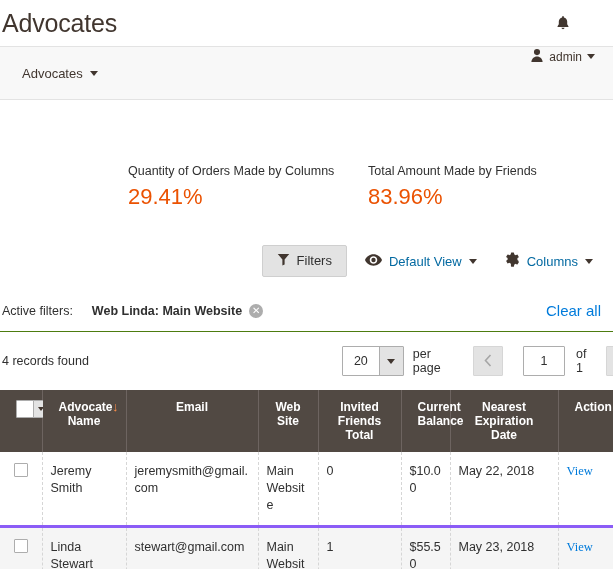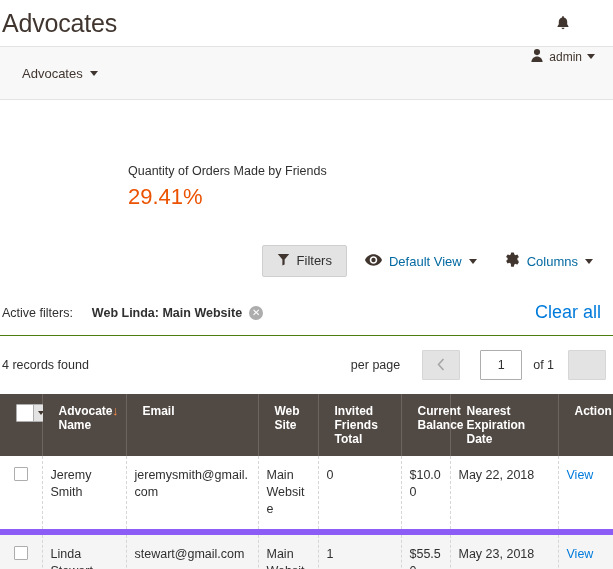--- a/index.html
+++ b/index.html
@@ -162,21 +162,21 @@
     background: #adadad;
     color: #ffffff;
     font-size: 10px;
     line-height: 14px;
     text-align: center;
     cursor: pointer;
     font-weight: normal;
   }
   .clear-all {
     margin-left: auto;
-    font-size: 18px;
+    font-size: 15px;
     color: #007bdb;
     cursor: pointer;
     padding-right: 4px;
   }
 
   
   .records-bar {
     display: flex;
     align-items: center;
     padding: 14px 6px 14px 2px;
@@ -247,21 +247,21 @@
   table.data-grid {
     width: 613px;
     border-collapse: collapse;
     table-layout: fixed;
   }
   table.data-grid thead th {
     background: #514943;
     color: #ffffff;
     font-size: 12px;
     font-weight: bold;
-    text-align: left;
+    text-align: center;
     padding: 10px 16px;
     vertical-align: top;
     border-right: 1px solid #6d6460;
     height: 44px;
   }
   table.data-grid thead th:last-child { border-right: none; margin-top: 28px; }
   th.th-select { width: 42px; padding: 9px 6px; }
   th.th-name   { width: 84px; position: relative; }
   th.th-email  { width: 132px; }
   th.th-site   { width: 60px; }
@@ -297,38 +297,38 @@
     align-items: center;
     justify-content: center;
   }
 
   table.data-grid tbody td {
     font-size: 12.5px;
     color: #303030;
     padding: 11px 8px;
     vertical-align: top;
     border-right: 1px dashed #d6d6d6;
-    border-bottom: 6px solid #8b5cf6;
+    border-bottom: 3px solid #8b5cf6;
     line-height: 1.35;
     word-wrap: break-word;
   }
   table.data-grid tbody td:last-child { border-right: none; }
   table.data-grid tbody tr.odd td { background: #ffffff; }
   table.data-grid tbody tr.even td { background: #f5f5f5; }
   td.td-select { text-align: center; padding-top: 12px; }
   .row-checkbox {
     width: 14px; height: 14px;
     border: 1px solid #adadad;
     background: #ffffff;
     border-radius: 1px;
     display: inline-block;
     cursor: pointer;
   }
   .view-link { color: #007bdb; cursor: pointer; }
-  td.td-action { padding-left: 10px; }
+  td.td-action { padding-left: 10px; font-family: Liberation Serif, serif; }
 </style>
 </head>
 <body>
 
 <div class="admin-header">
   <div class="page-heading">Advocates</div>
   <div class="header-tools">
     <span class="icon-btn">
       <svg width="17" height="17" viewBox="0 0 20 20" fill="none" stroke="#41362f" stroke-width="1.7">
         <circle cx="8.5" cy="8.5" r="6"></circle>
@@ -357,22 +357,26 @@
 <div class="breadcrumb-strip">
   <span class="breadcrumb-item">
     <span>Advocates</span>
     <span class="caret-down"></span>
   </span>
 </div>
 
 <div class="perf-wrap">
   <div class="perf-stats">
     <div class="stat-block">
-      <div class="stat-label">Quantity of Orders Made by Friends</div>
+      <div class="stat-label">Quantity of Orders Made by Columns</div>
       <div class="stat-value">29.41%</div>
+    </div>
+    <div class="stat-block">
+      <div class="stat-label">Total Amount Made by Friends</div>
+      <div class="stat-value">83.96%</div>
     </div>
   </div>
 </div>
 
 <div class="grid-toolbar">
   <div class="filters-btn">
     <span>
       <svg width="13" height="13" viewBox="0 0 14 14" fill="#41362f">
         <path d="M0.8 1h12.4L8.2 7v5.4L5.8 13.5V7L0.8 1z"></path>
       </svg>
@@ -408,20 +412,26 @@
   <span class="af-chip">
     <span>Web Linda: Main Website</span>
     <span class="af-remove">✕</span>
   </span>
   <span class="clear-all">Clear all</span>
 </div>
 
 <div class="records-bar">
   <span class="records-found">4 records found</span>
   <div class="pager">
+    <div class="limit-select">
+      <span class="limit-value">20</span>
+      <span class="limit-arrow">
+        <span class="caret-down"></span>
+      </span>
+    </div>
     <span class="per-page-text">per page</span>
     <div class="pg-btn pg-prev">
       <span>
         <svg width="8" height="13" viewBox="0 0 8 13" fill="none" stroke="#a6a6a6" stroke-width="1.6">
             <polyline points="6.5,1 1.5,6.5 6.5,12"></polyline>
           </svg>
       </span>
     </div>
     <input class="pg-input" readonly="" value="1" style="">
     <span class="pg-of">of 1</span>

